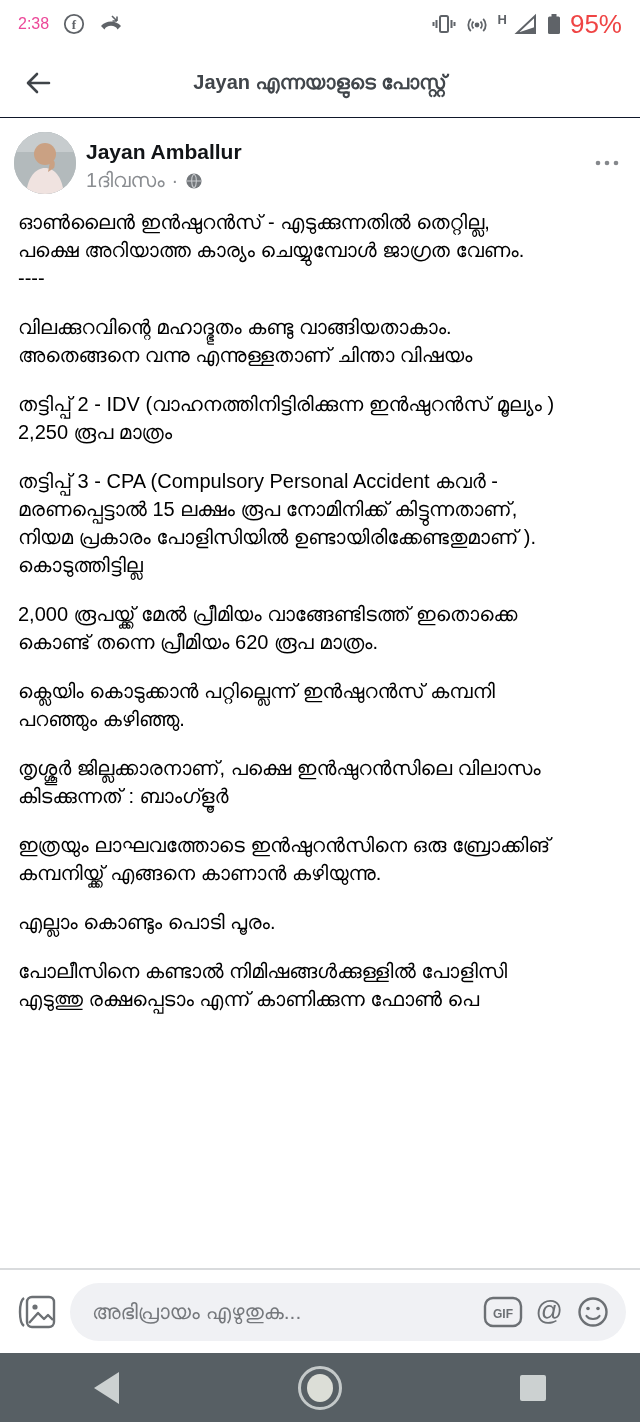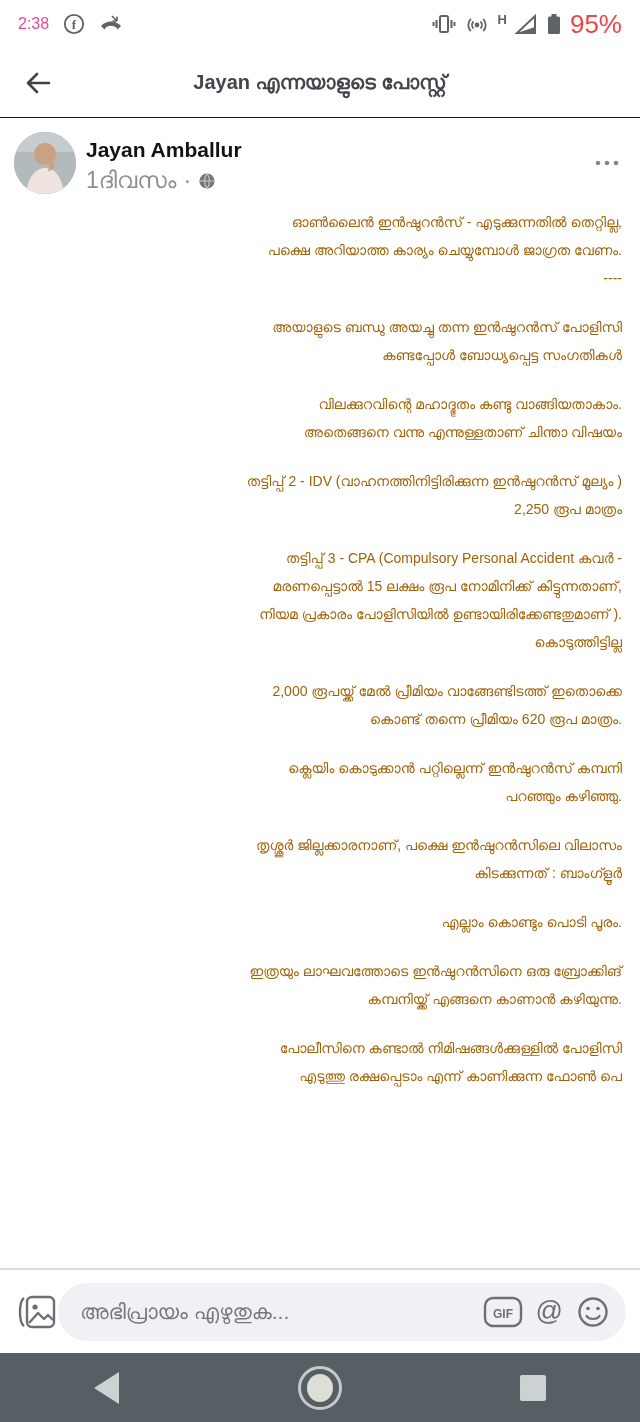--- a/index.html
+++ b/index.html
@@ -34,32 +34,32 @@
   }
   
   .content { flex:1 1 auto; overflow:hidden; background:#ffffff; }
   .post-header { display:flex; align-items:center; padding:14px 16px 0 14px; }
   .avatar {
     width:62px; height:62px; border-radius:50%; overflow:hidden; flex:0 0 62px;
     background:#aeb6ba; cursor:pointer;
   }
   .post-head-text { margin-left:10px; padding-top:5px; }
   .author-name { font-size:21px; font-weight:bold; color:#111417; line-height:26px; cursor:pointer; }
-  .post-meta { display:flex; align-items:center; gap:7px; margin-top:4px; color:#8a8d91; font-size:23px; }
+  .post-meta { display:flex; align-items:center; gap:7px; margin-top:4px; color:#8a8d91; font-size:20px; }
   .more-btn { margin-left:auto; padding:10px 4px; cursor:pointer; }
   
   .post-body { padding:14px 18px 0 18px; }
   .post-body p {
-    font-size:14px; line-height:28px; color:#a16207;
-    white-space:pre-line; margin-bottom:21px;text-align:right;
+    font-size:20px; line-height:28px; color:#000000;
+    white-space:pre-line; margin-bottom:21px;
   }
   
   .comment-bar {
     flex:0 0 85px; border-top:2px solid #d9dbdd; background:#ffffff;
-    display:flex; align-items:center; padding:0 14px 0 16px; 
+    display:flex; align-items:center; padding:0 14px 0 16px; gap:12px;
   }
   .photo-btn { flex:0 0 42px; display:flex; align-items:center; justify-content:center; cursor:pointer; }
   .comment-pill {
     flex:1 1 auto; height:58px; background:#f0f1f4; border-radius:29px;
     display:flex; align-items:center; padding:0 16px 0 22px; gap:13px;
   }
   .comment-input {
     flex:1 1 auto; border:none; outline:none; background:transparent;
     font-size:21px; color:#1d2129; min-width:0;
     font-family:"Liberation Sans","DejaVu Sans",sans-serif;
@@ -175,39 +175,37 @@
             <circle cx="13" cy="5" r="2.3" fill="#85888c"></circle>
             <circle cx="22" cy="5" r="2.3" fill="#85888c"></circle>
           </svg>
       </div>
     </div>
 
     <div class="post-body">
         <p>ഓൺലൈൻ ഇൻഷുറൻസ് - എടുക്കുന്നതിൽ തെറ്റില്ല,
 പക്ഷെ അറിയാത്ത കാര്യം ചെയ്യുമ്പോൾ ജാഗ്രത വേണം.
 ----</p>
-        <p>അയാളുടെ ബന്ധു അയച്ചു തന്ന ഇൻഷുറൻസ് പോളിസി
-കണ്ടപ്പോൾ ബോധ്യപ്പെട്ട സംഗതികൾ</p>
         <p>വിലക്കുറവിന്റെ മഹാദ്ഭുതം കണ്ടു വാങ്ങിയതാകാം.
 അതെങ്ങനെ വന്നു എന്നുള്ളതാണ് ചിന്താ വിഷയം</p>
         <p>തട്ടിപ്പ് 2 - IDV (വാഹനത്തിനിട്ടിരിക്കുന്ന ഇൻഷുറൻസ് മൂല്യം )
 2,250 രൂപ മാത്രം</p>
         <p>തട്ടിപ്പ് 3 - CPA (Compulsory Personal Accident കവർ -
 മരണപ്പെട്ടാൽ 15 ലക്ഷം രൂപ നോമിനിക്ക് കിട്ടുന്നതാണ്,
 നിയമ പ്രകാരം പോളിസിയിൽ ഉണ്ടായിരിക്കേണ്ടതുമാണ് ).
 കൊടുത്തിട്ടില്ല</p>
         <p> 2,000 രൂപയ്ക്ക് മേൽ പ്രീമിയം വാങ്ങേണ്ടിടത്ത് ഇതൊക്കെ
 കൊണ്ട് തന്നെ പ്രീമിയം 620 രൂപ മാത്രം.</p>
         <p>ക്ലെയിം കൊടുക്കാൻ പറ്റില്ലെന്ന് ഇൻഷുറൻസ് കമ്പനി
 പറഞ്ഞും കഴിഞ്ഞു.</p>
         <p>തൃശ്ശൂർ ജില്ലക്കാരനാണ്, പക്ഷെ ഇൻഷുറൻസിലെ വിലാസം
 കിടക്കുന്നത് : ബാംഗ്ളൂർ</p>
-        <p>എല്ലാം കൊണ്ടും പൊടി പൂരം.</p>
         <p>ഇത്രയും ലാഘവത്തോടെ ഇൻഷുറൻസിനെ ഒരു ബ്രോക്കിങ്
 കമ്പനിയ്ക്ക് എങ്ങനെ കാണാൻ കഴിയുന്നു.</p>
+        <p>എല്ലാം കൊണ്ടും പൊടി പൂരം.</p>
         <p>പോലീസിനെ കണ്ടാൽ നിമിഷങ്ങൾക്കുള്ളിൽ പോളിസി
 എടുത്തു രക്ഷപ്പെടാം എന്ന് കാണിക്കുന്ന ഫോൺ പെ</p>
       </div>
   </div>
 
   <div class="comment-bar">
     <div class="photo-btn">
       <svg width="42" height="40" viewBox="0 0 42 40">
         <path d="M8 6 C5 8 4 12 4 20 C4 28 5 32 8 34" fill="none" stroke="#6c7074" stroke-width="2.4"></path>
         <rect x="11" y="5" width="27" height="30" rx="5" fill="none" stroke="#6c7074" stroke-width="2.4"></rect>

